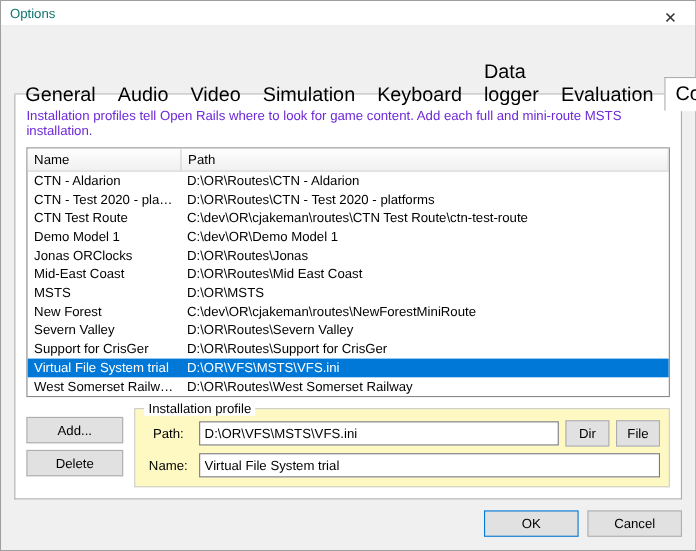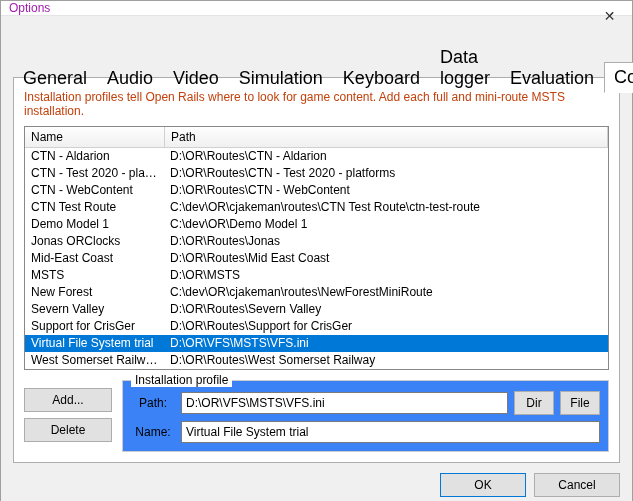--- a/index.html
+++ b/index.html
@@ -26,21 +26,21 @@
     height: 30px;
     background: #ffffff;
     display: flex;
     align-items: center;
     padding: 0 8px;
     border-bottom: 1px solid #e5e5e5;
     position: relative;
   }
   .titlebar .title {
     font-size: 12px;
-    color: #a21caf;
+    color: #0f766e;
   }
   .titlebar .close {
     position: absolute;
     right: 0;
     top: 0;
     width: 45px;
     height: 30px;
     display: flex;
     align-items: center;
     justify-content: center;
@@ -79,21 +79,21 @@
   .tabpage {
     background: #ffffff;
     border: 1px solid #adadad;
     border-top: none;
     padding: 10px 10px 10px 10px;
     flex: 1;
     display: flex;
     flex-direction: column;
   }
   .description {
-    color: #c2410c;
+    color: #6d28d9;
     font-size: 12px;
     padding: 2px 0 8px 0;
   }
   .list {
     border: 1px solid #888;
     background: #ffffff;
     flex: 1;
     overflow: auto;
   }
   .list-header {
@@ -147,21 +147,21 @@
     padding: 0 8px;
     cursor: default;
     box-sizing: border-box;
   }
   .btn.small { width: 40px; }
   .groupbox {
     flex: 1;
     border: 1px solid #cccccc;
     position: relative;
     padding: 10px 8px 8px 8px;
-    background: #3b82f6;
+    background: #fef9c3;
   }
   .groupbox .legend {
     position: absolute;
     top: -8px;
     left: 8px;
     background: #ffffff;
     padding: 0 4px;
     font-size: 12px;
     color: #000;
   }
@@ -231,24 +231,20 @@
           <div class="col col-path">Path</div>
         </div>
         <div class="list-body" id="list-body">
             <div class="list-row">
               <div class="cell col-name">CTN - Aldarion</div>
               <div class="cell col-path">D:\OR\Routes\CTN - Aldarion</div>
             </div>
             <div class="list-row">
               <div class="cell col-name">CTN - Test 2020 - platforms</div>
               <div class="cell col-path">D:\OR\Routes\CTN - Test 2020 - platforms</div>
-            </div>
-            <div class="list-row">
-              <div class="cell col-name">CTN - WebContent</div>
-              <div class="cell col-path">D:\OR\Routes\CTN - WebContent</div>
             </div>
             <div class="list-row">
               <div class="cell col-name">CTN Test Route</div>
               <div class="cell col-path">C:\dev\OR\cjakeman\routes\CTN Test Route\ctn-test-route</div>
             </div>
             <div class="list-row">
               <div class="cell col-name">Demo Model 1</div>
               <div class="cell col-path">C:\dev\OR\Demo Model 1</div>
             </div>
             <div class="list-row">

